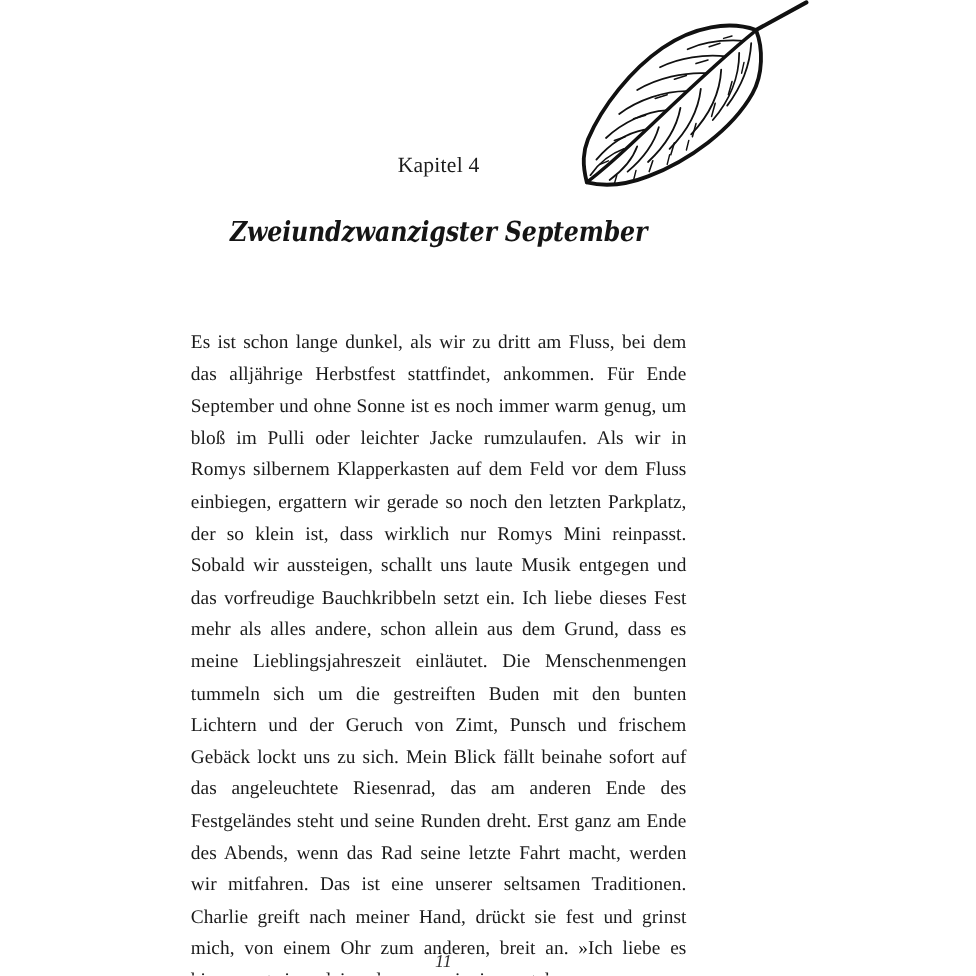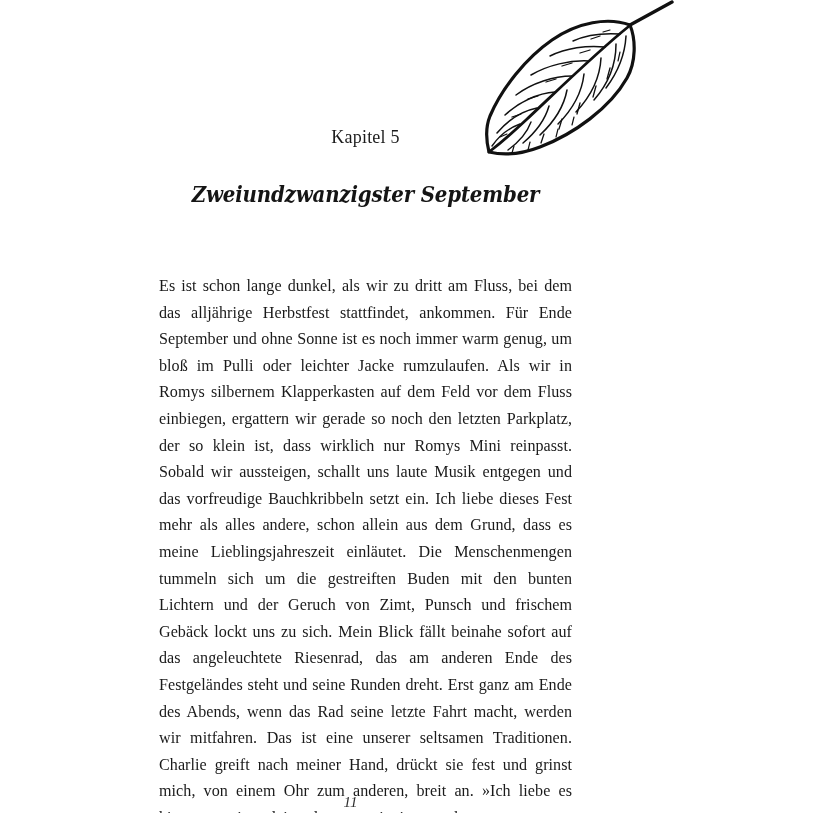--- a/index.html
+++ b/index.html
@@ -86,21 +86,21 @@
     hyphens: manual;
   }
   .body-text p {
     margin: 11px;
     text-indent: 0;
   }
 
   
   .folio {
     position: absolute;
-    left: 133px;
+    left: 152px;
     top: 793px;
     width: 435px;
     text-align: center;
     font-style: italic;
     font-size: 15px;
     line-height: 18px;
     color: #303030;
   }
 </style>
 </head>
@@ -153,21 +153,21 @@
       <path d="M150 56 l-2 9" stroke-width="1.2"></path>
       <path d="M133 36 l7 -2" stroke-width="1.2"></path>
       <path d="M30 141 l7 -3" stroke-width="1.2"></path>
       <path d="M44 150 l-2 7" stroke-width="1.2"></path>
       <path d="M60 146 l-2 8" stroke-width="1.2"></path>
       <path d="M88 133 l-2 8" stroke-width="1.2"></path>
       <path d="M104 121 l-2 8" stroke-width="1.2"></path>
     </svg>
   </div>
 
-  <div class="chapter-label">Kapitel 5</div>
+  <div class="chapter-label">Kapitel 4</div>
 
   <div class="chapter-title">Zweiundzwanzigster September</div>
 
   <div class="body-text">
     <p>Es ist schon lange dunkel, als wir zu dritt am Fluss, bei dem das alljährige Herbstfest stattfindet, ankommen. Für Ende September und ohne Sonne ist es noch immer warm genug, um bloß im Pulli oder leichter Jacke rumzulaufen. Als wir in Romys silbernem Klapperkasten auf dem Feld vor dem Fluss einbiegen, ergattern wir gerade so noch den letzten Parkplatz, der so klein ist, dass wirklich nur Romys Mini reinpasst. Sobald wir aussteigen, schallt uns laute Musik entgegen und das vorfreudige Bauchkribbeln setzt ein. Ich liebe dieses Fest mehr als alles andere, schon allein aus dem Grund, dass es meine Lieblingsjahreszeit einläutet. Die Menschenmengen tummeln sich um die gestreiften Buden mit den bunten Lichtern und der Geruch von Zimt, Punsch und frischem Gebäck lockt uns zu sich. Mein Blick fällt beinahe sofort auf das angeleuchtete Riesenrad, das am anderen Ende des Festgeländes steht und seine Runden dreht. Erst ganz am Ende des Abends, wenn das Rad seine letzte Fahrt macht, werden wir mitfahren. Das ist eine unserer seltsamen Traditionen. Charlie greift nach meiner Hand, drückt sie fest und grinst mich, von einem Ohr zum anderen, breit an. »Ich liebe es hier«, sagt sie so leise, dass nur wir sie verstehen</p>
   </div>
 
   <div class="folio">11</div>
 
 </div>

